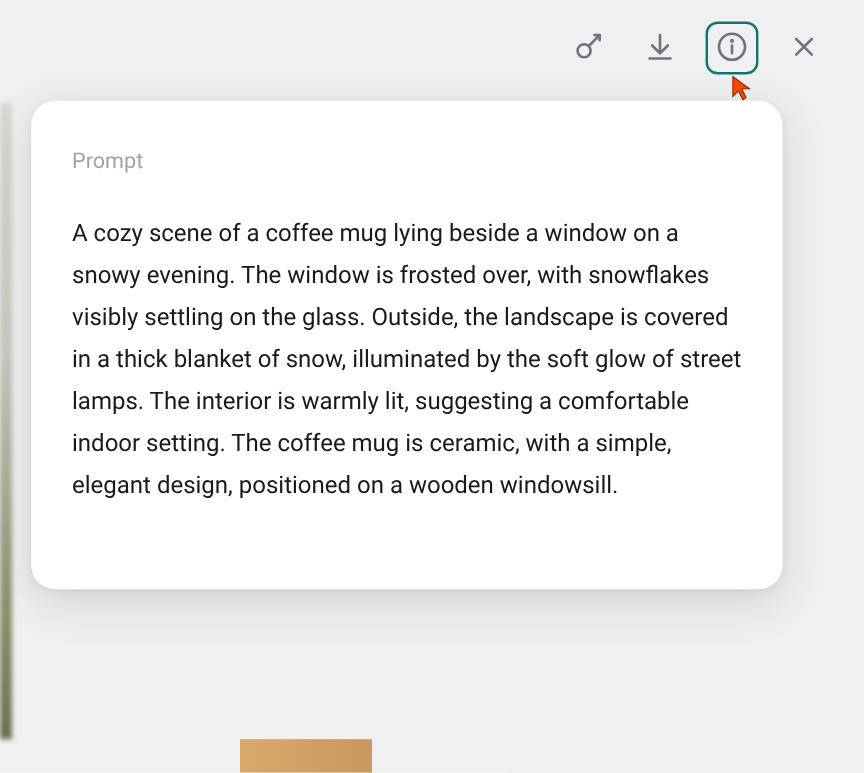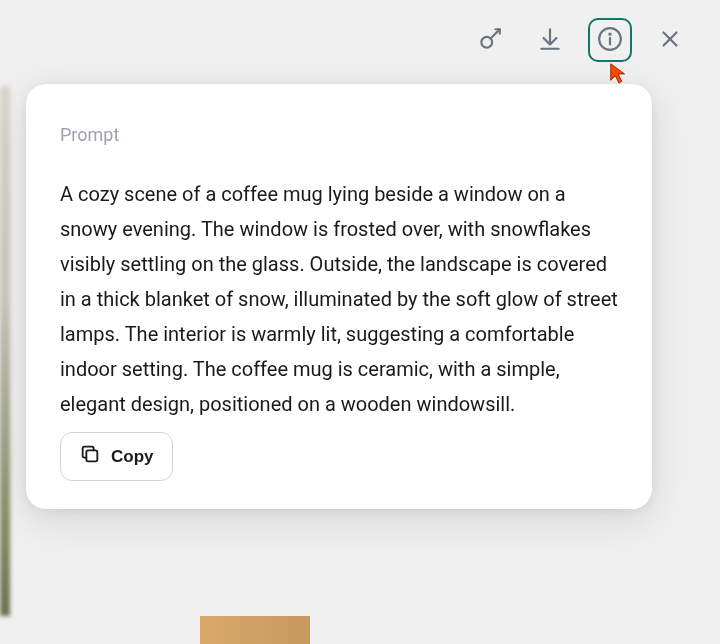--- a/index.html
+++ b/index.html
@@ -67,21 +67,21 @@
       font-size: 18px;
       color: #9ca3af;
       font-weight: 400;
       margin-bottom: 32px;
     }
     .prompt-text {
       font-size: 20px;
       line-height: 1.75;
       color: #1a1a1a;
       font-weight: 400;
-      margin-bottom: 10px;
+      margin-bottom: 41px;
     }
     .copy-btn {
       display: inline-flex;
       align-items: center;
       gap: 10px;
       padding: 10px 18px;
       border: 1px solid #d1d5db;
       border-radius: 12px;
       background: #ffffff;
       cursor: pointer;
@@ -159,28 +159,19 @@
         <line x1="6" y1="6" x2="18" y2="18"></line>
         <line x1="18" y1="6" x2="6" y2="18"></line>
       </svg>
     </span>
   </button>
 </div>
 
 <div class="popover">
   <div class="popover-label">Prompt</div>
   <div class="prompt-text">A cozy scene of a coffee mug lying beside a window on a snowy evening. The window is frosted over, with snowflakes visibly settling on the glass. Outside, the landscape is covered in a thick blanket of snow, illuminated by the soft glow of street lamps. The interior is warmly lit, suggesting a comfortable indoor setting. The coffee mug is ceramic, with a simple, elegant design, positioned on a wooden windowsill.</div>
-  <button class="copy-btn">
-    <span>
-      <svg viewBox="0 0 24 24" fill="none" stroke="currentColor" stroke-width="2" stroke-linecap="round" stroke-linejoin="round">
-        <rect x="8" y="8" width="12" height="12" rx="2"></rect>
-        <path d="M16 8 V6 a2 2 0 0 0 -2 -2 H6 a2 2 0 0 0 -2 2 v8 a2 2 0 0 0 2 2 h2"></path>
-      </svg>
-    </span>
-    <span>Copy</span>
-  </button>
 </div>
 
 <div class="cursor">
   <svg width="22" height="22" viewBox="0 0 24 24">
     <path d="M3 2 L3 20 L8 15 L12 23 L15 21 L11 13 L18 13 Z" fill="#ff4500" stroke="#8b2500" stroke-width="1"></path>
   </svg>
 </div>
 
 </body></html>

